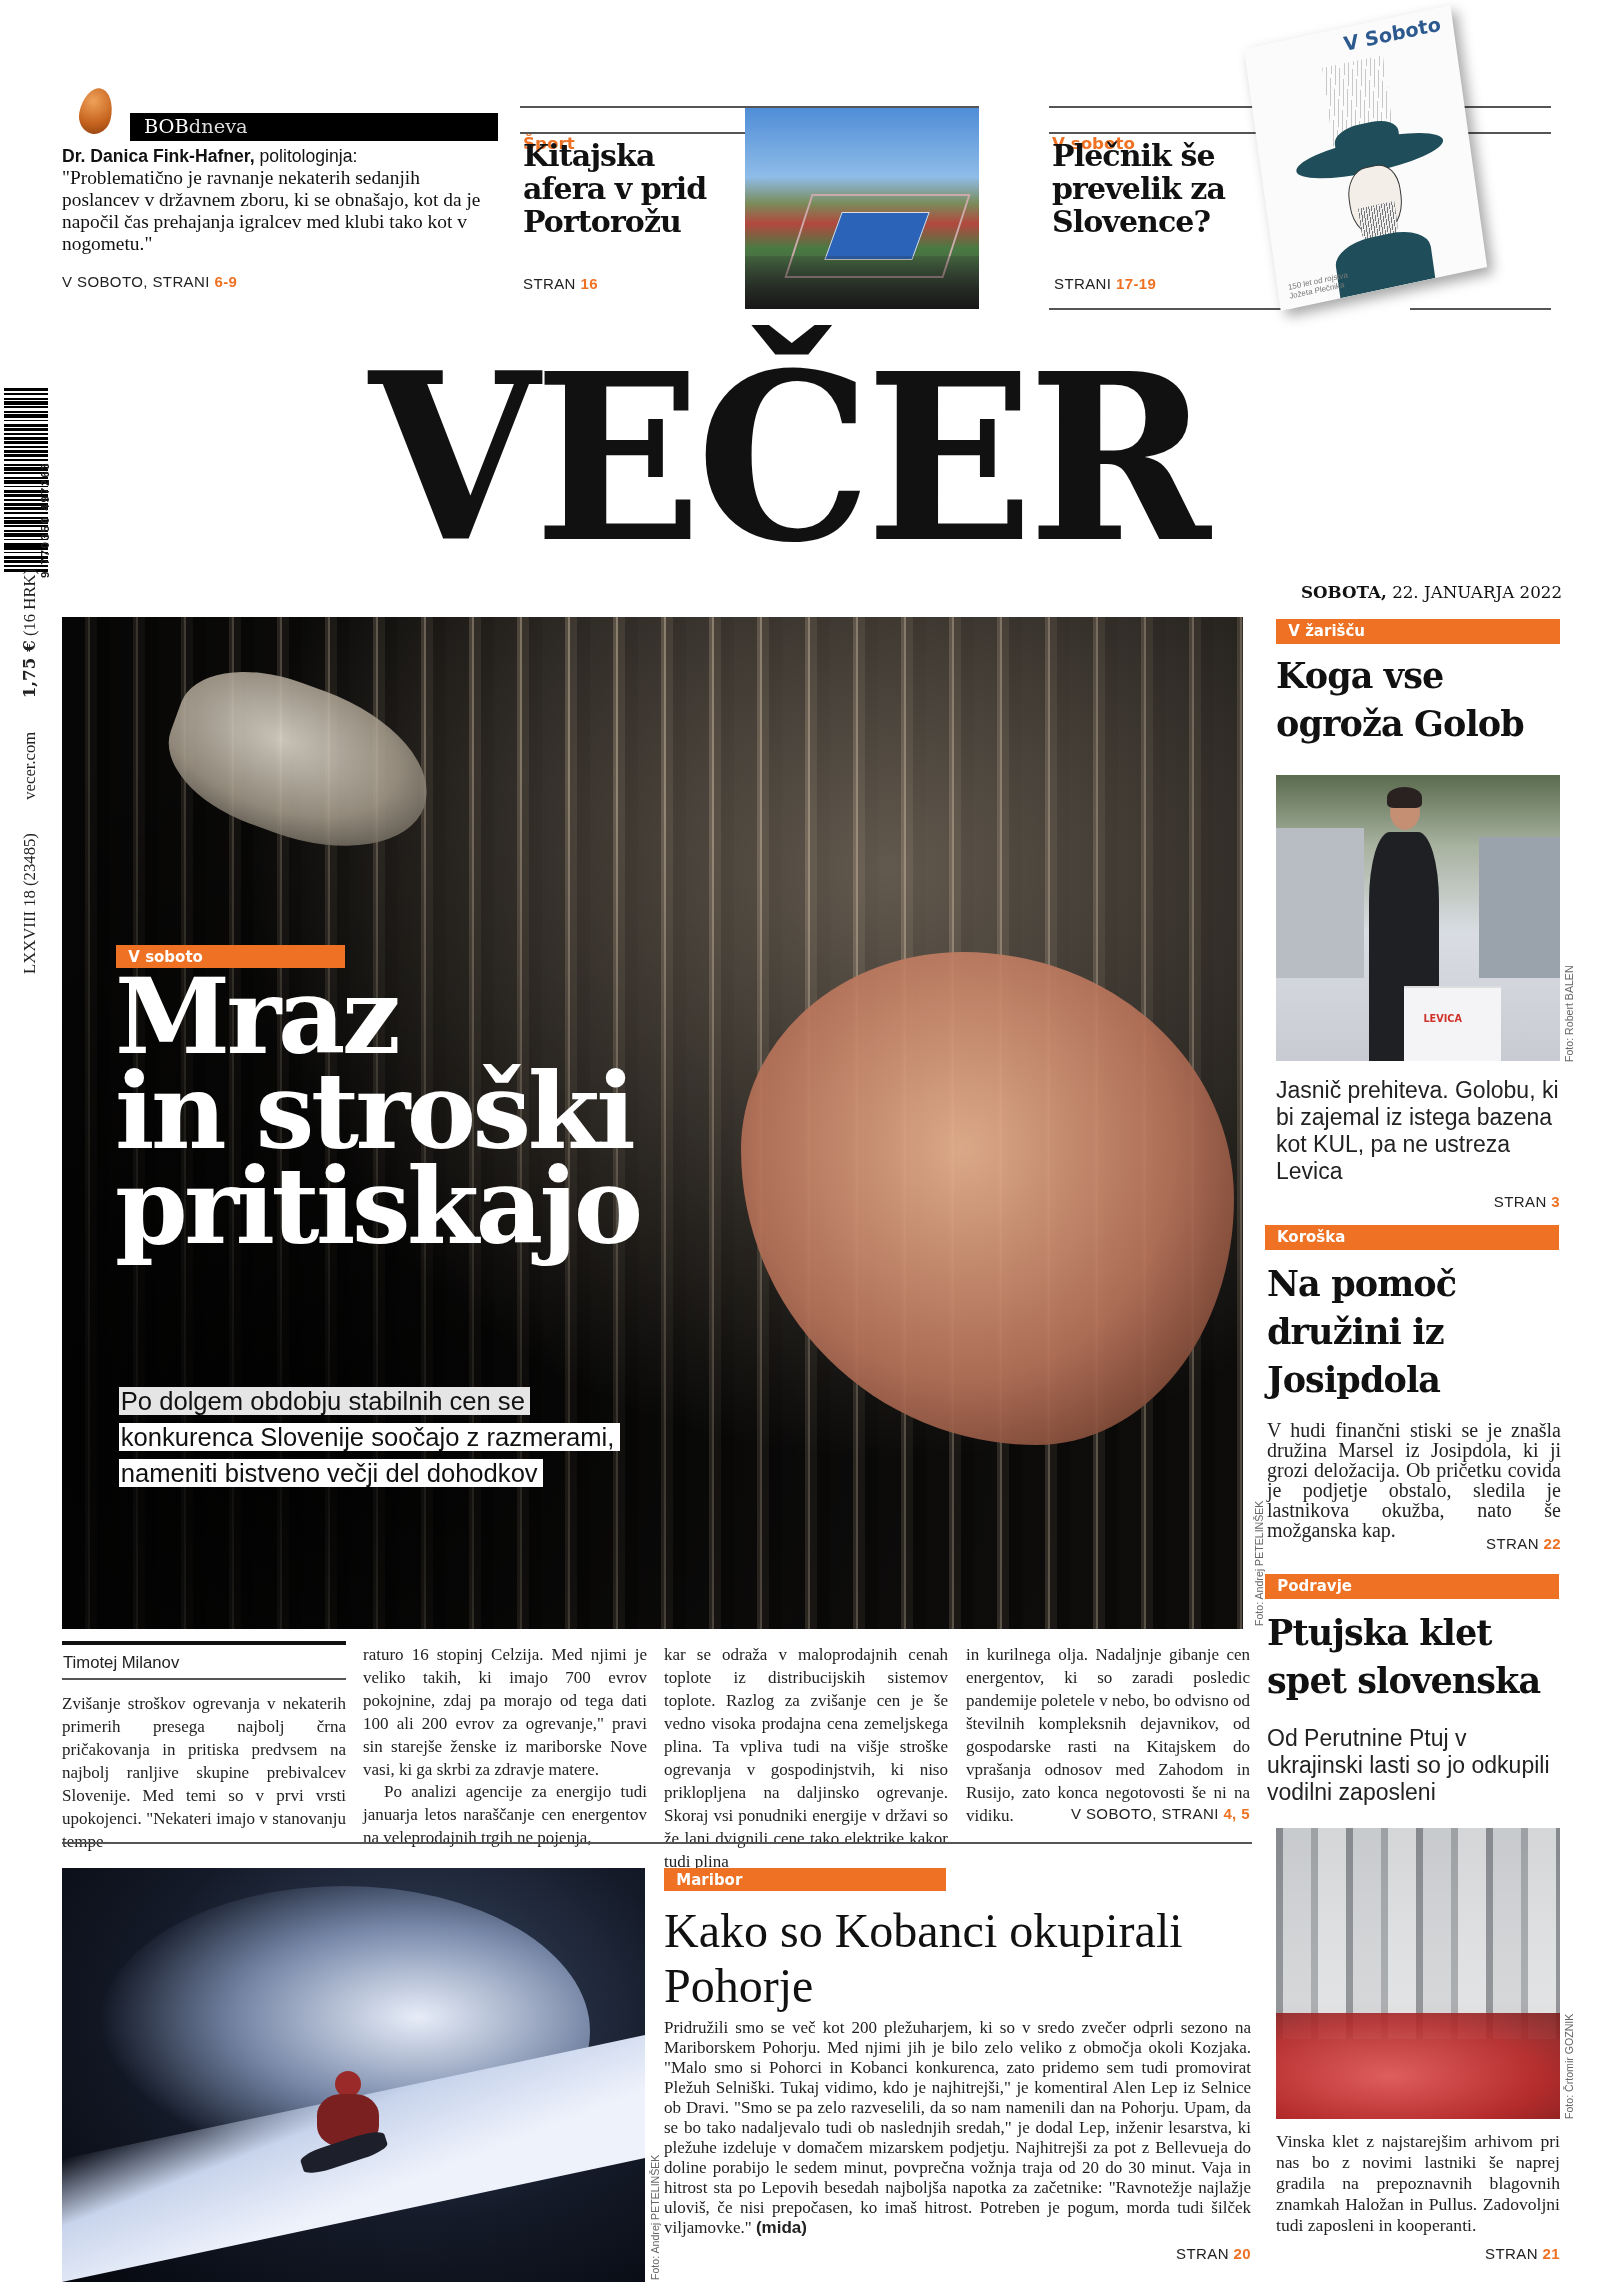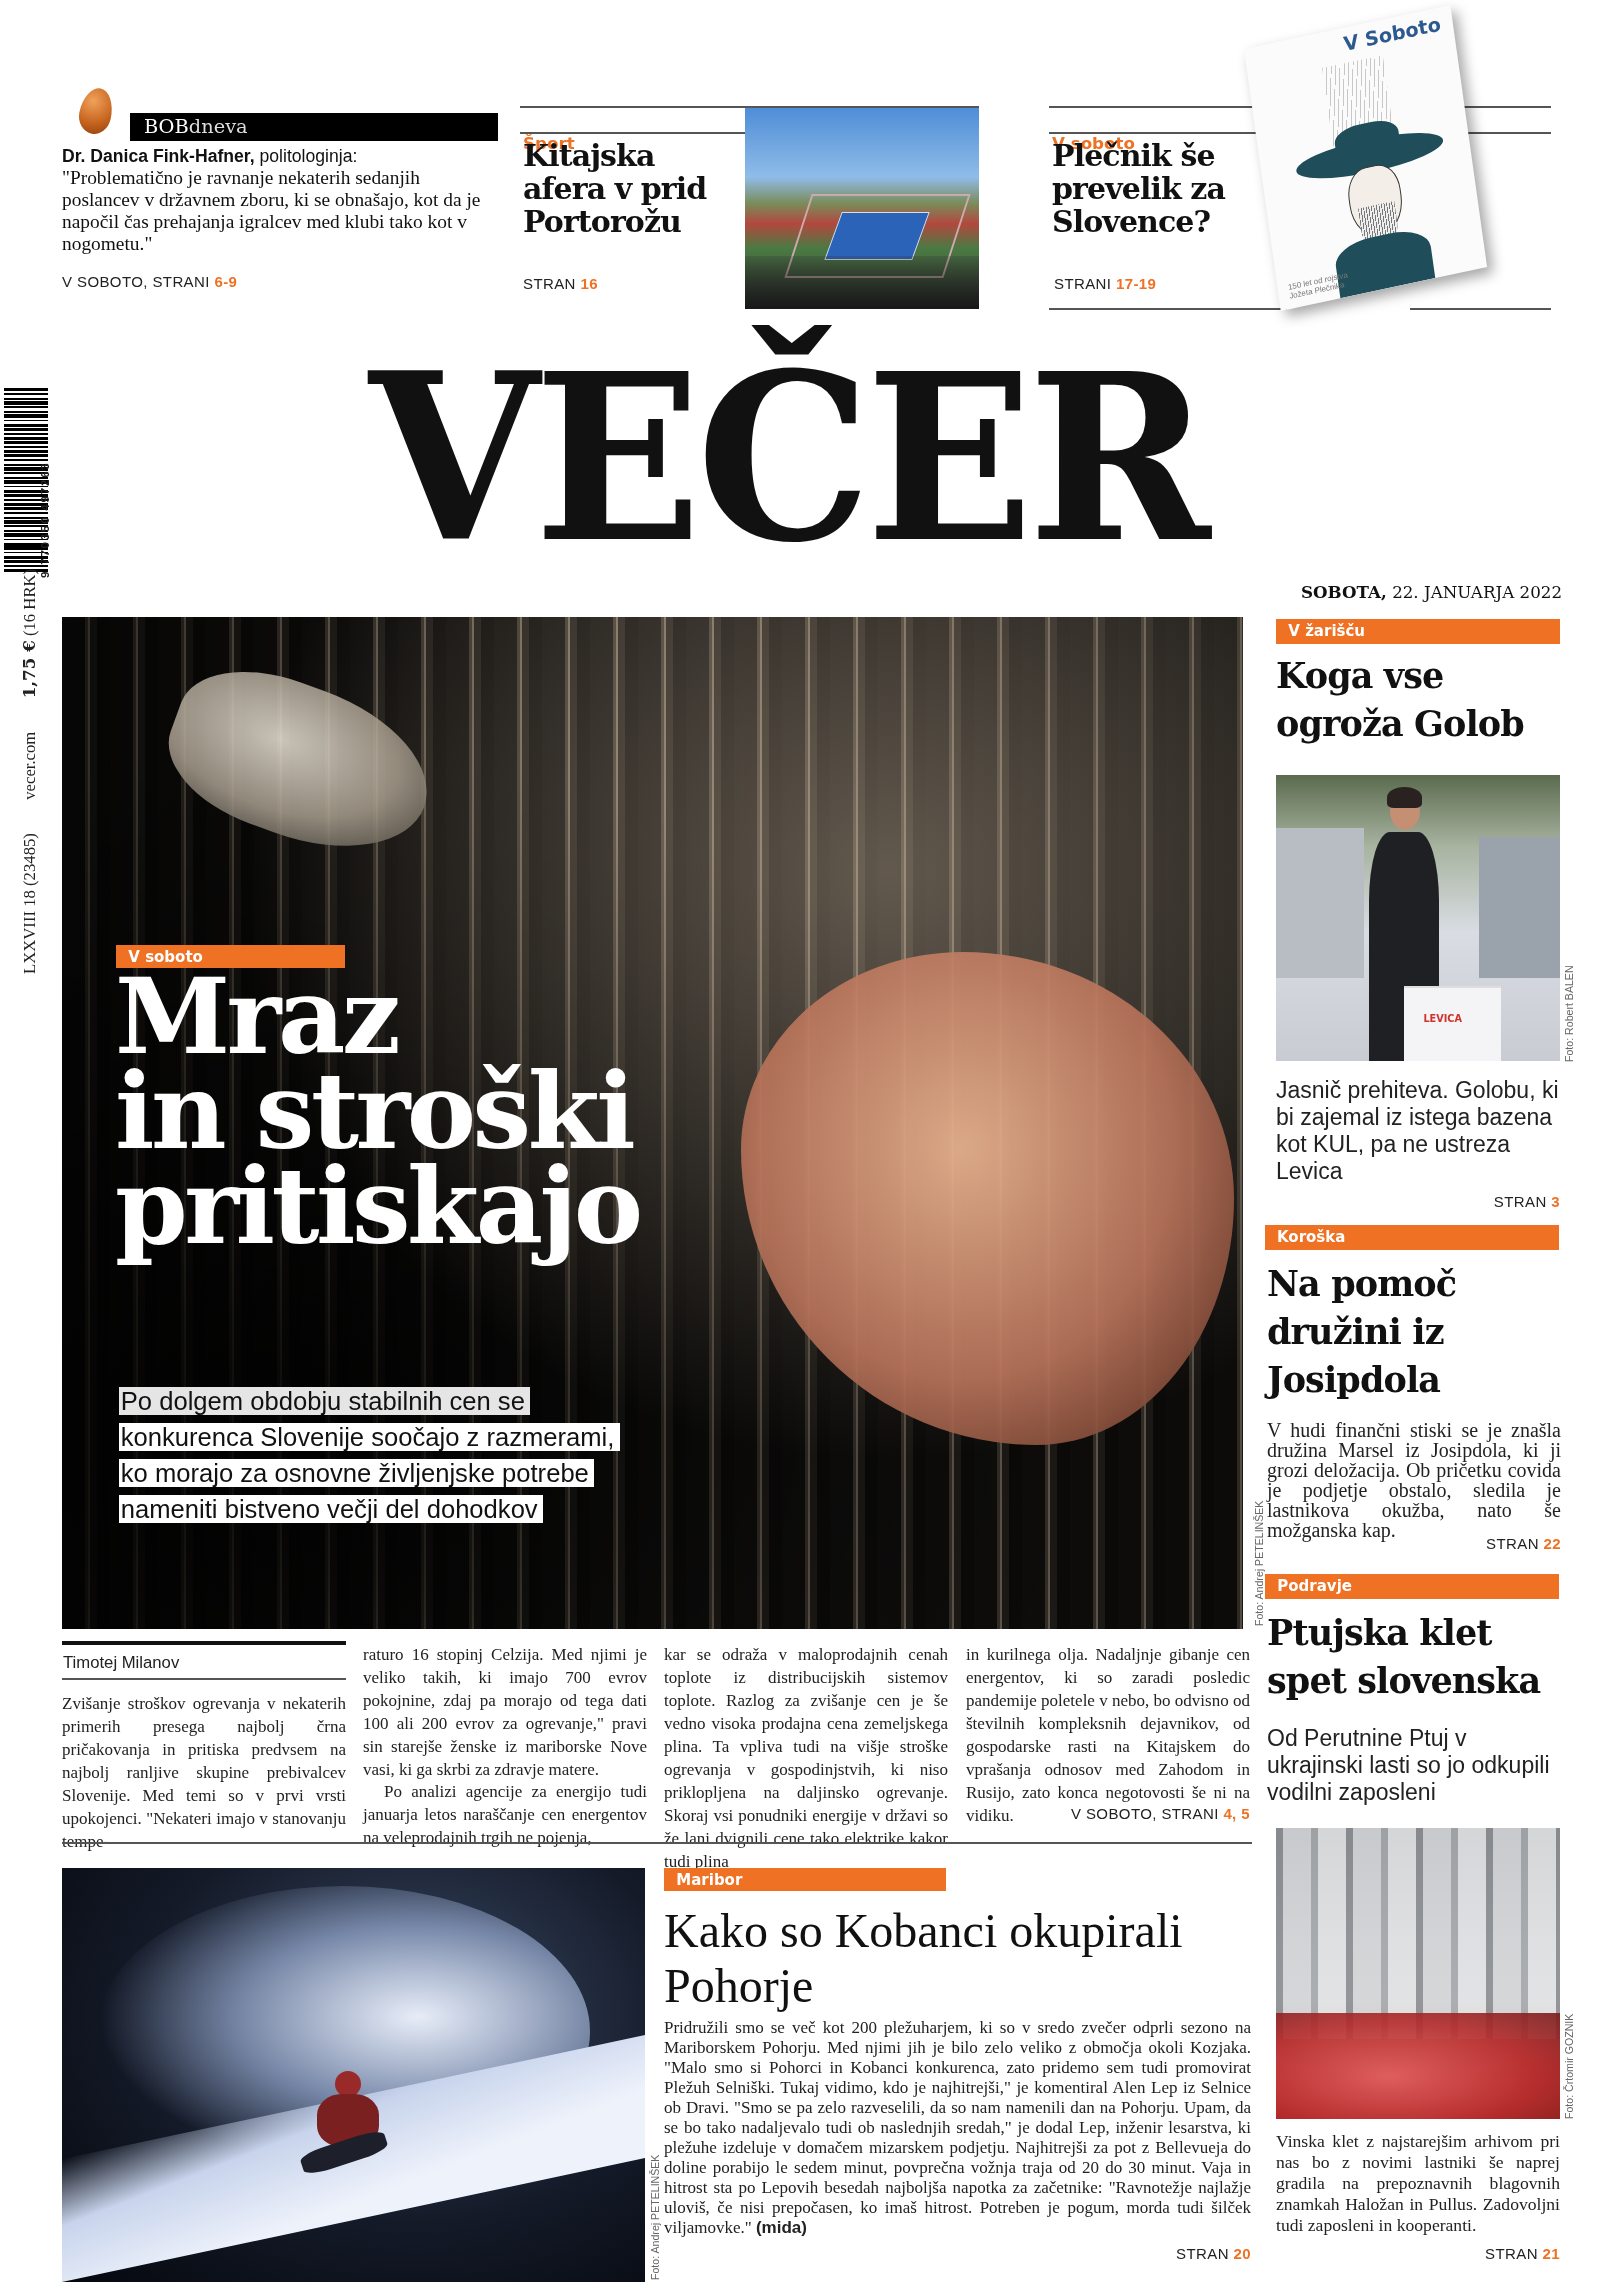--- a/index.html
+++ b/index.html
@@ -111,21 +111,20 @@
 
 <div class="abs" style="left:115px;top:969px;width:599px;color:#fff;font-family:'DejaVu Serif',serif;font-weight:bold;font-size:104px;line-height:95px;letter-spacing:-3.5px;">
   <div>Mraz</div>
   <div>in stroški</div>
   <div>pritiskajo</div>
 </div>
 
 <div class="abs" style="left:119px;top:1383px;width:564px;font-family:'Liberation Sans',sans-serif;font-size:25.6px;line-height:36px;">
   <div><span style="background:#e5e5e5;padding:0 5.3px 0 1.8px;">Po dolgem obdobju stabilnih cen se</span></div>
   <div><span style="background:#fff;padding:0 5.3px 0 1.8px;">konkurenca Slovenije soočajo z razmerami,</span></div>
-  <div><span style="background:#fff;padding:0 5.3px 0 1.8px;">ko morajo za osnovne življenjske potrebe</span></div>
   <div><span style="background:#fff;padding:0 5.3px 0 1.8px;">nameniti bistveno večji del dohodkov</span></div>
 </div>
 
 <div class="credit" style="left:1253px;top:1626px;">Foto: Andrej PETELINŠEK</div>
 
 <div class="hr-thick" style="left:62px;top:1641px;width:284px;height:3.5px;"></div>
 <div class="abs sans" style="left:63px;top:1653px;font-size:16.7px;color:#222;">Timotej Milanov</div>
 <div class="hr" style="left:62px;top:1678px;width:284px;"></div>
 
 <div class="abs body-text" style="left:62px;top:1692px;width:284px;">Zvišanje stroškov ogrevanja v nekaterih primerih presega najbolj črna pričakovanja in pritiska predvsem na najbolj ranljive skupine prebivalcev Slovenije. Med temi so v prvi vrsti upokojenci. "Nekateri imajo v stanovanju tempe-</div>

